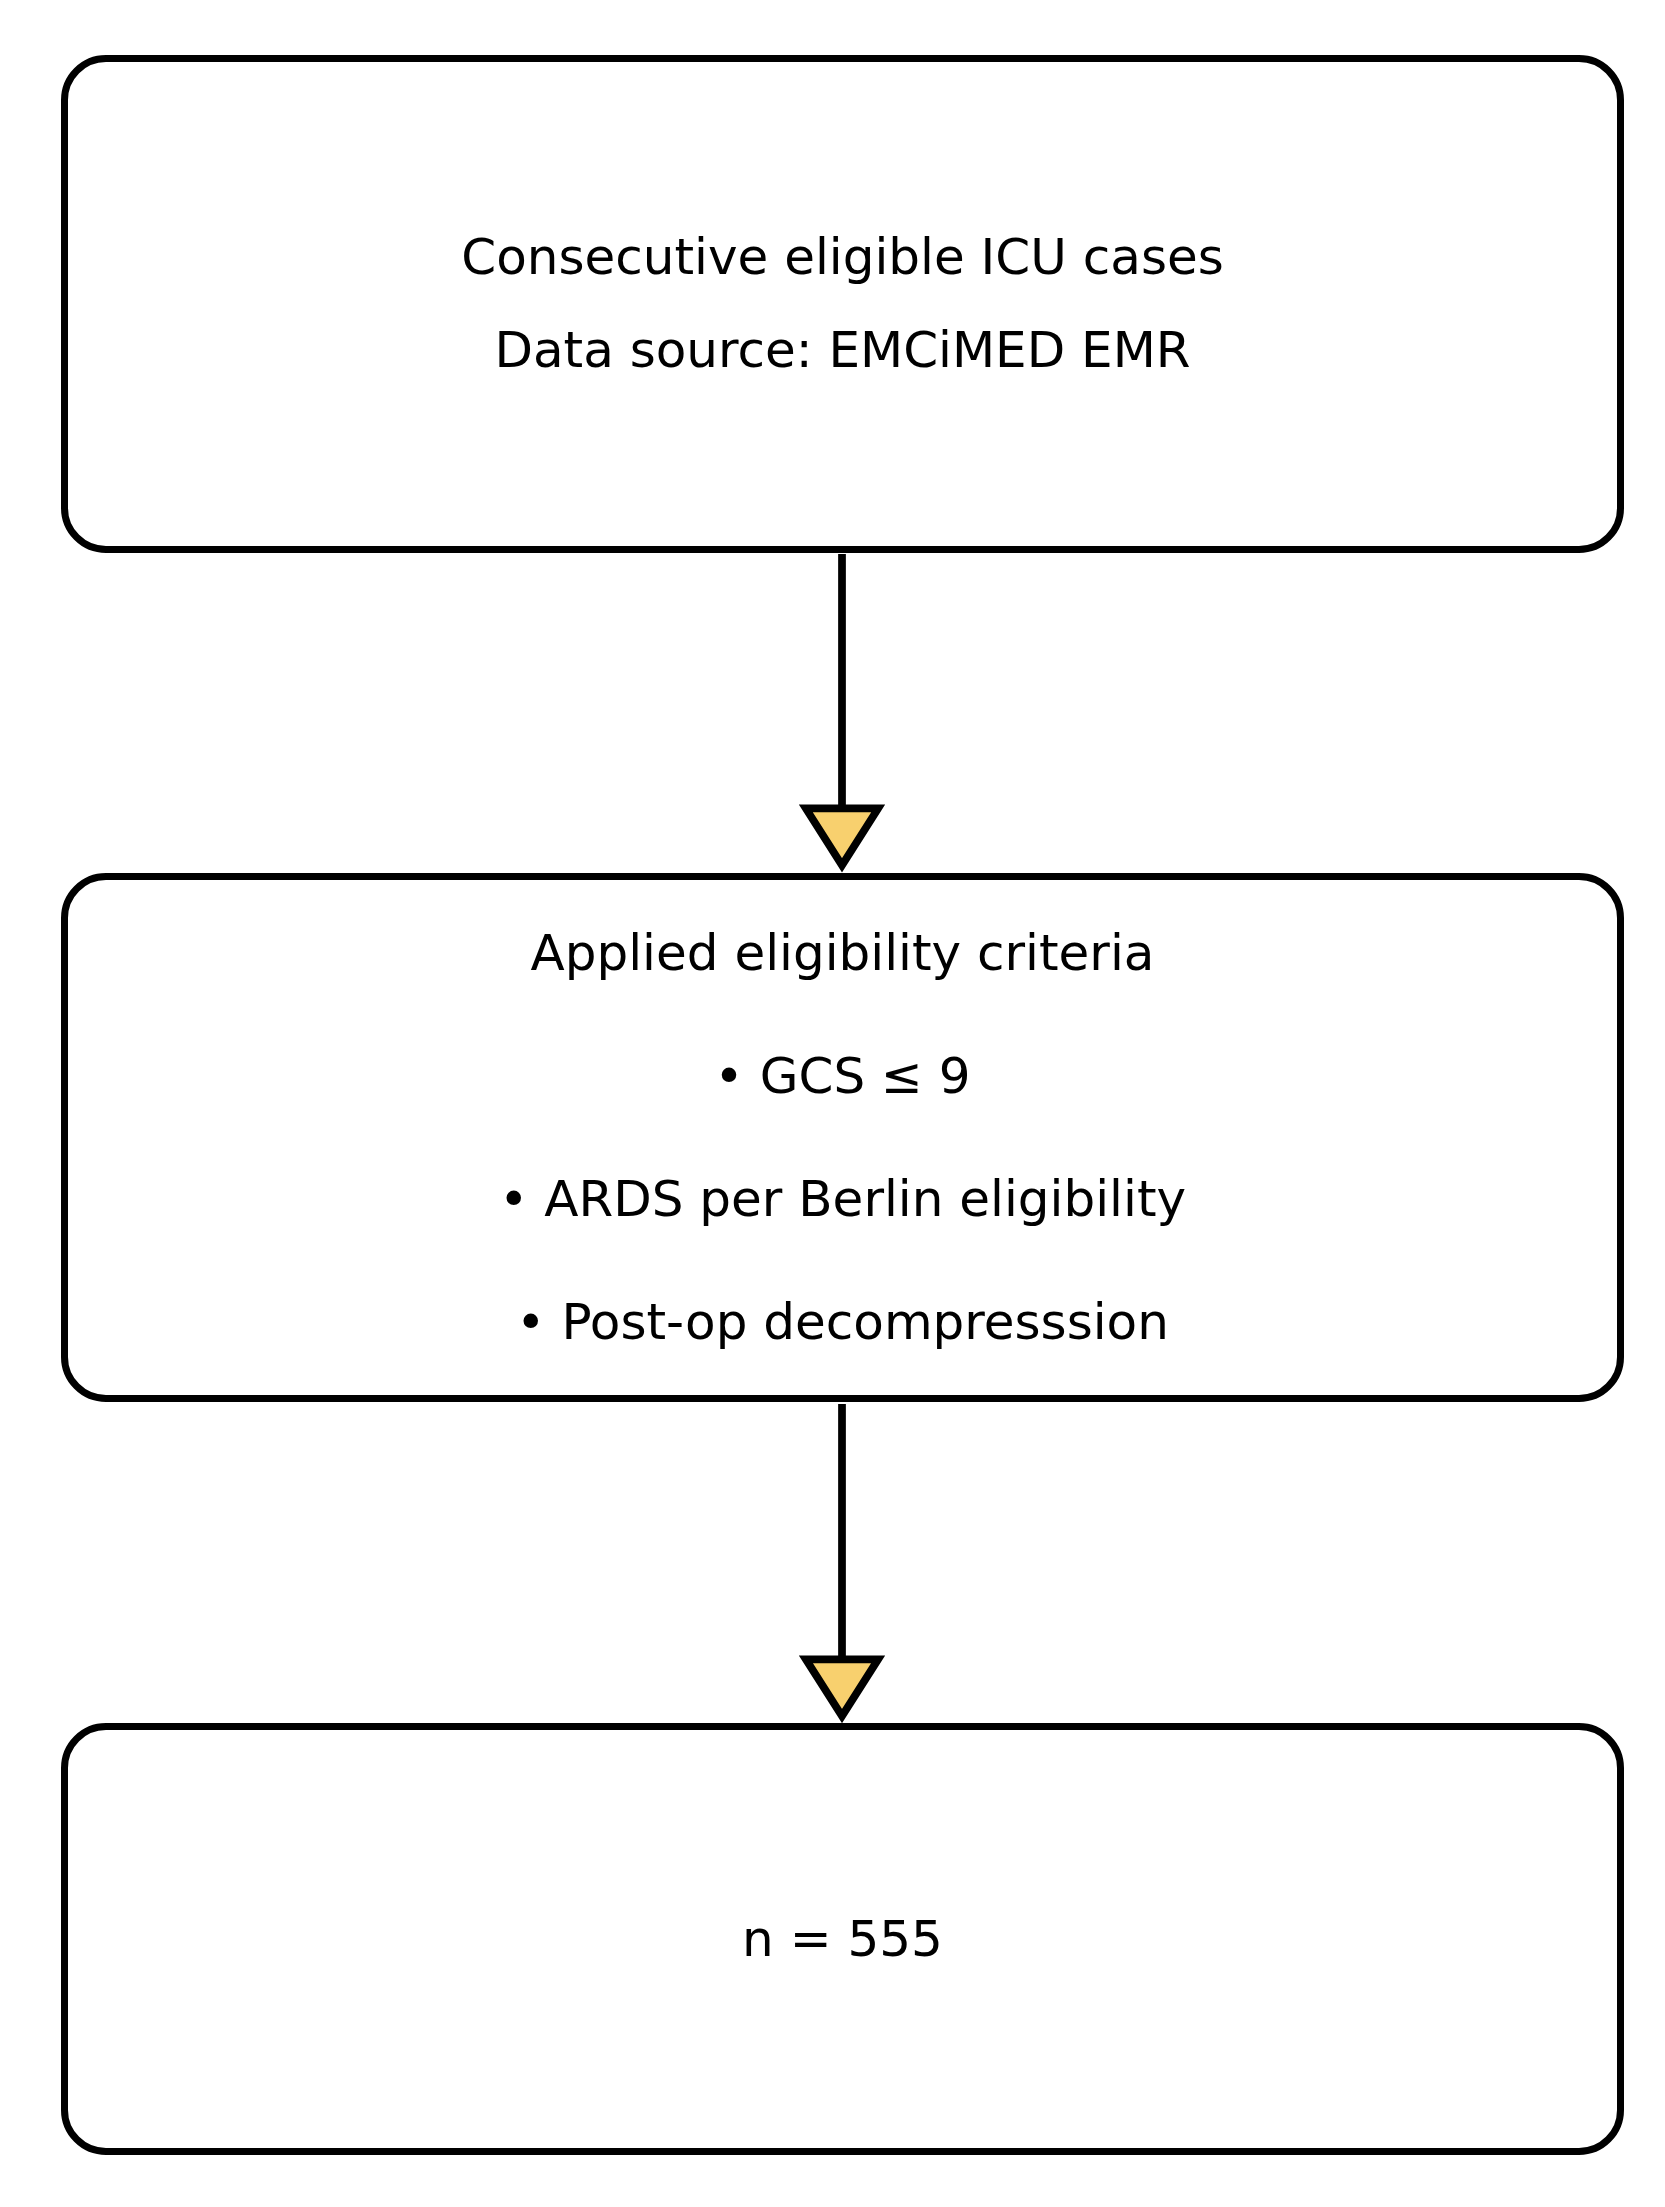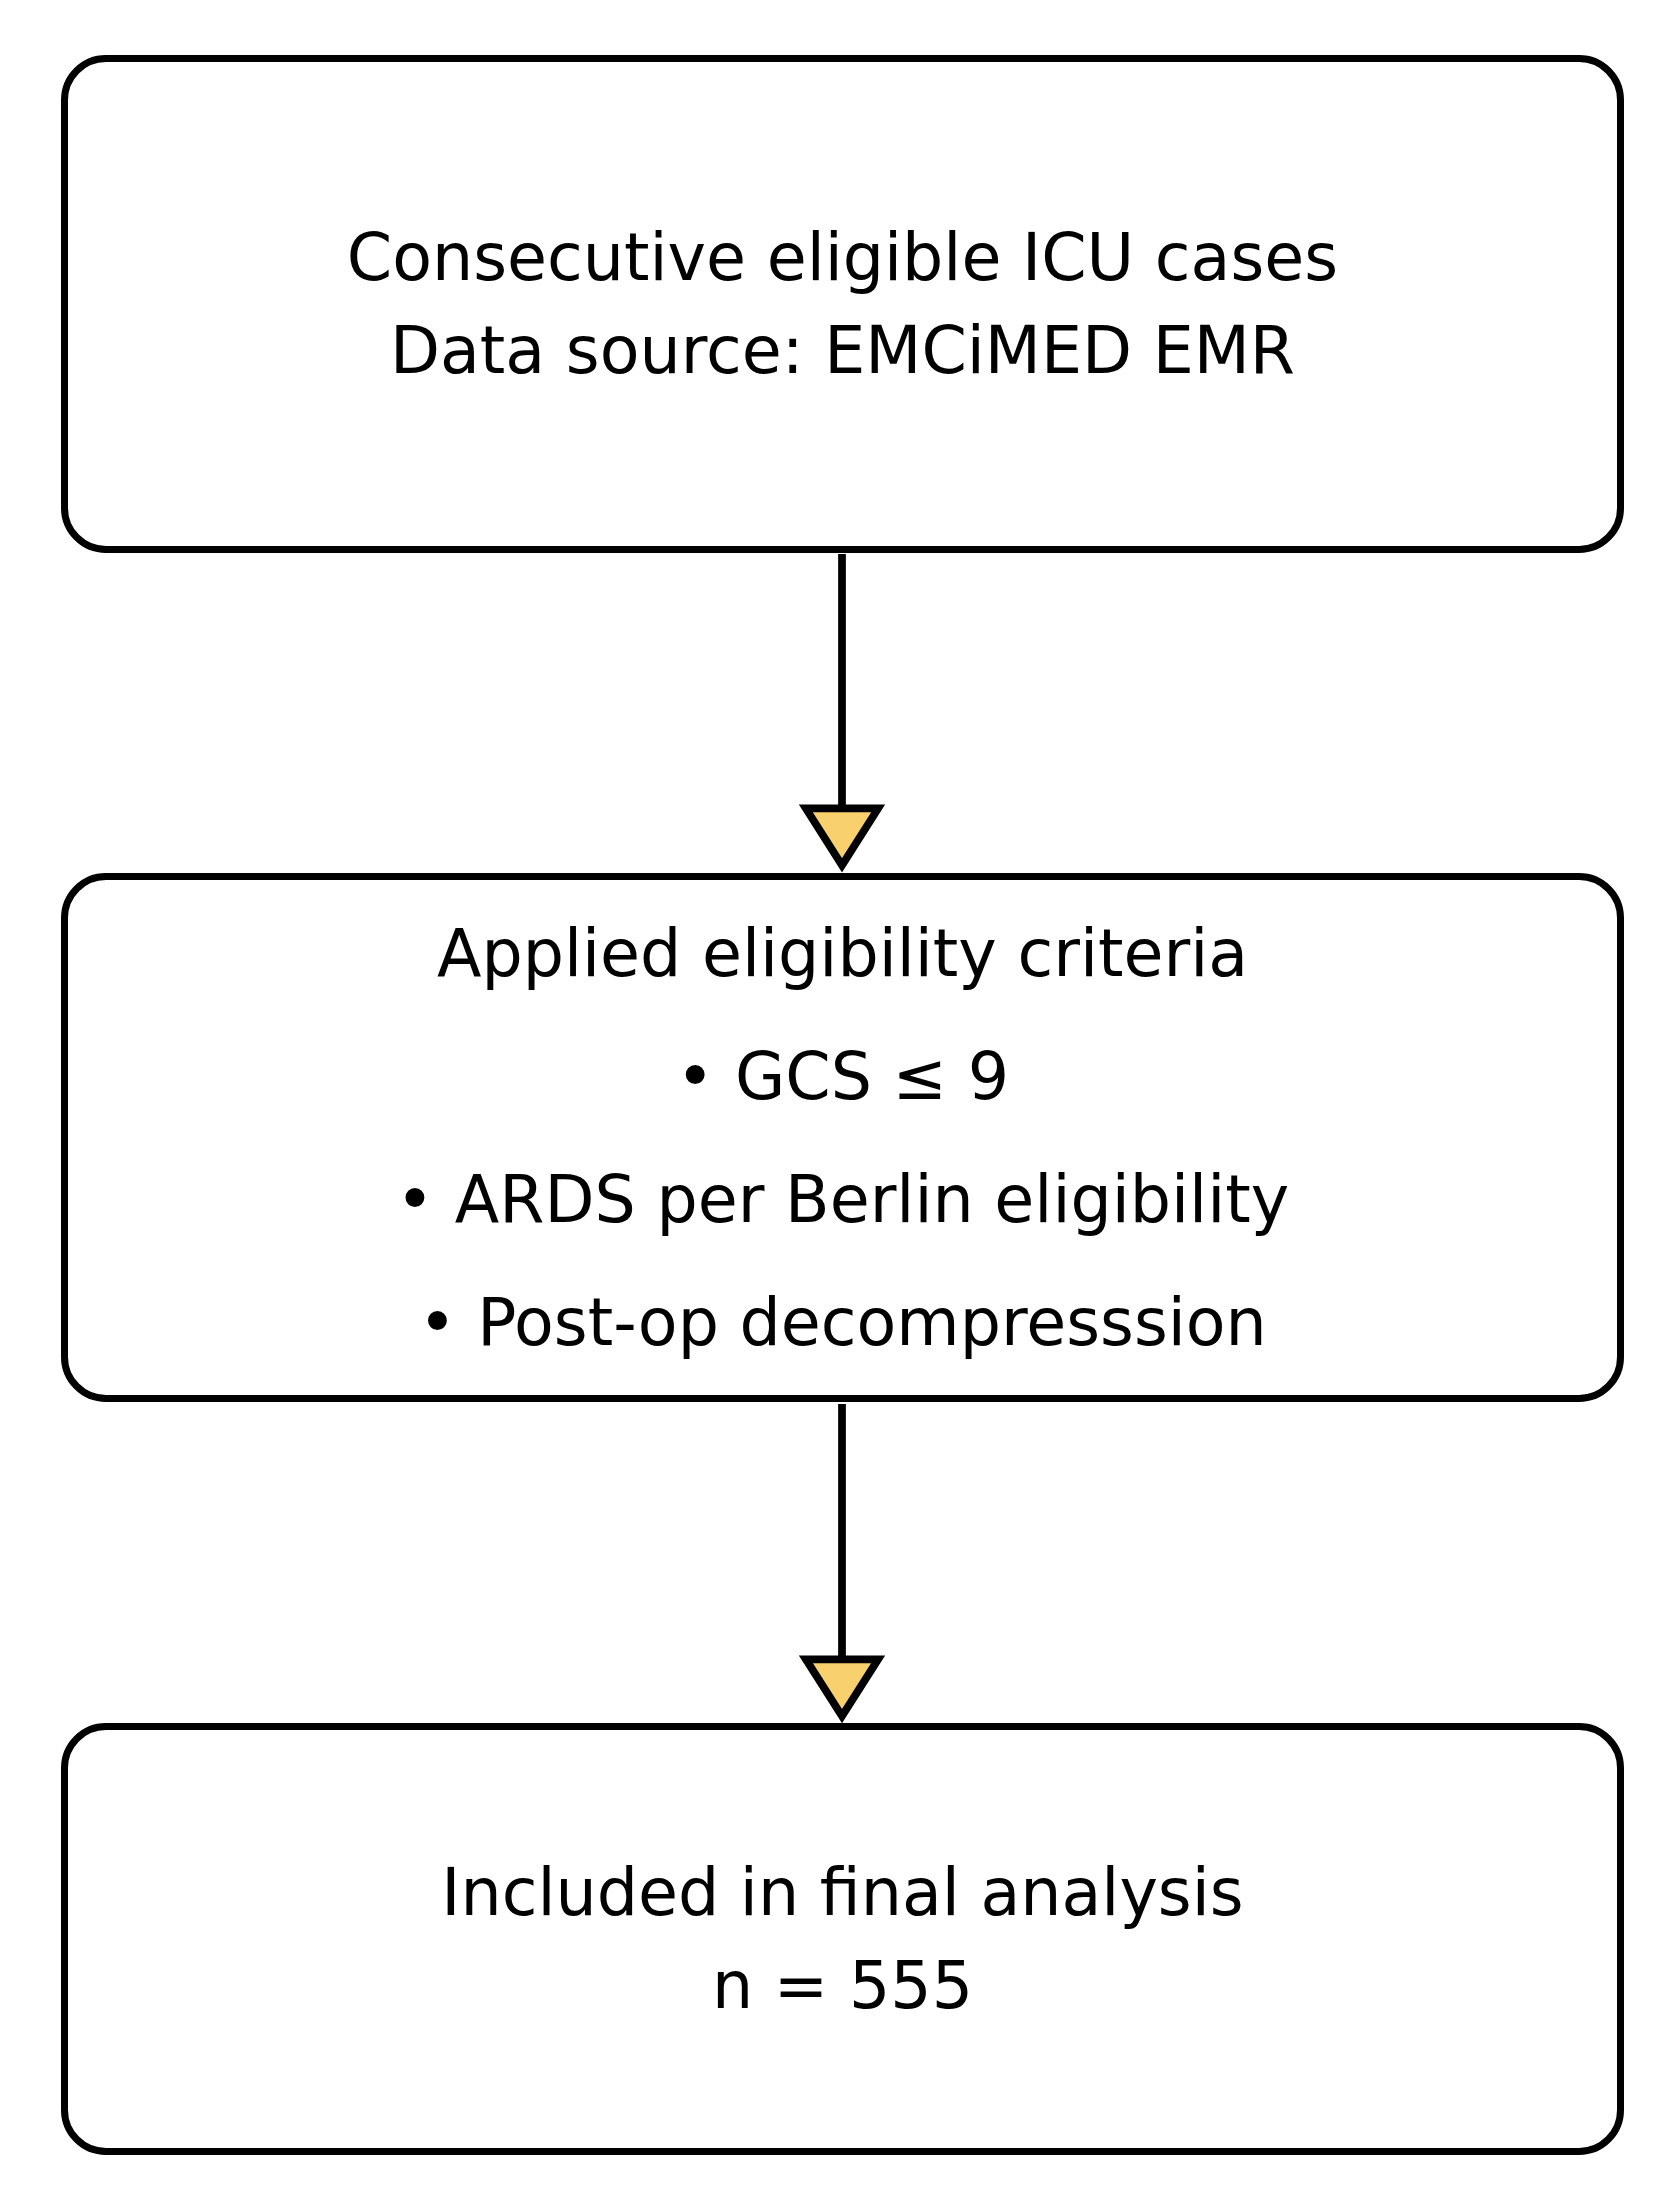--- a/index.html
+++ b/index.html
@@ -28,21 +28,21 @@
     background: #FFFFFF;
     border: 7.8px solid #000000;
     border-radius: 45px;
     display: flex;
     flex-direction: column;
     justify-content: center;
     align-items: center;
     text-align: center;
   }
   .flow-box .line {
-    font-size: 65px;
+    font-size: 50px;
     line-height: 93px;
     white-space: nowrap;
   }
   .box-1 { top: 55px;   height: 498px; }
   .box-2 { top: 873px; height: 529px; gap: 30px; }
   .box-3 { top: 1723px; height: 432px; }
   .arrow {
     position: absolute;
     left: 799px;
     width: 86px;
@@ -72,18 +72,17 @@
     <div class="line">• ARDS per Berlin eligibility</div>
     <div class="line">• Post-op decompresssion</div>
   </div>
 
   <svg class="arrow arrow-2" viewBox="0 0 100 371">
     <line x1="50" y1="0" x2="50" y2="301" stroke="#000000" stroke-width="9"></line>
     <polygon points="8,297 92,297 50,363" stroke="#000000" stroke-width="9" stroke-linejoin="miter" fill="#F8D06E"></polygon>
   </svg>
 
   <div class="flow-box box-3">
-    <div class="line">Included in final analysis</div>
     <div class="line">n = 555</div>
   </div>
 
 </div>
 
 
 </body></html>

